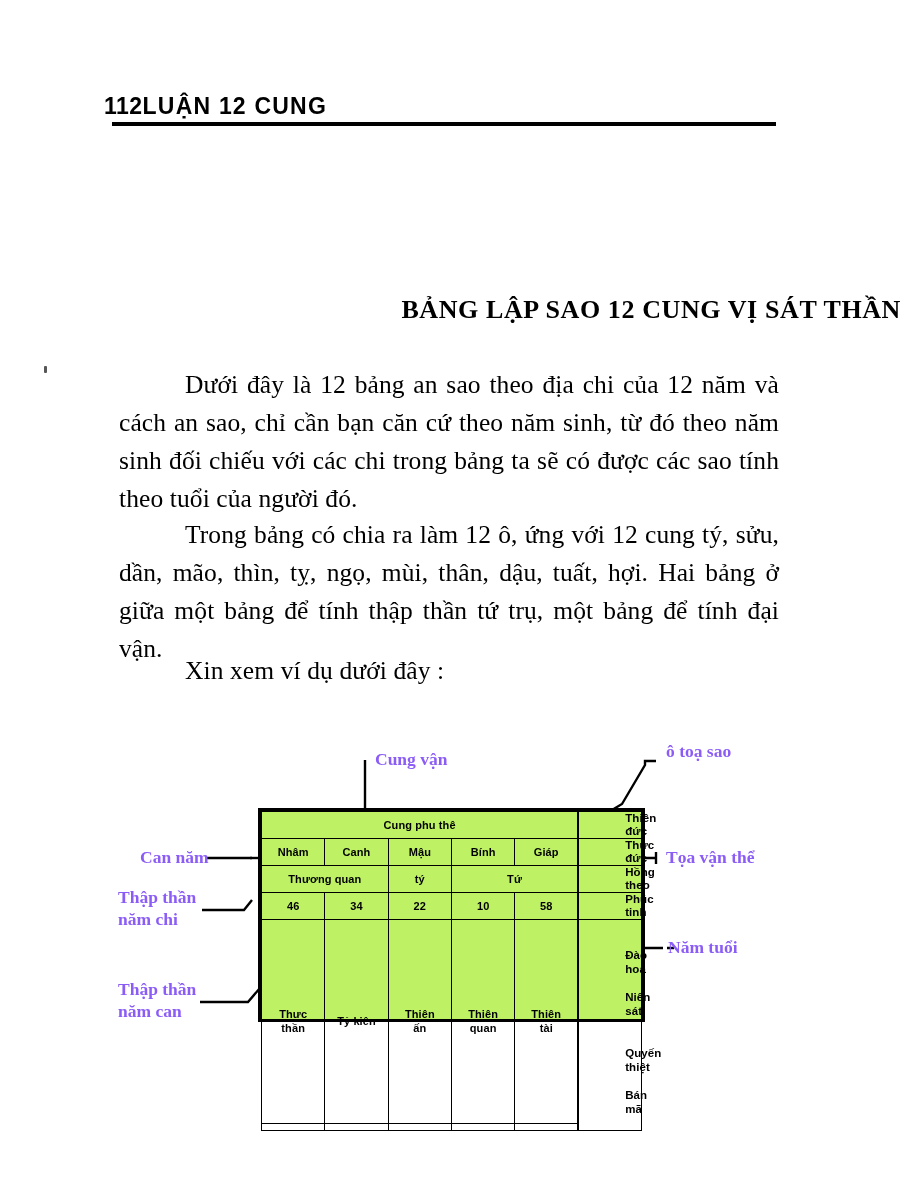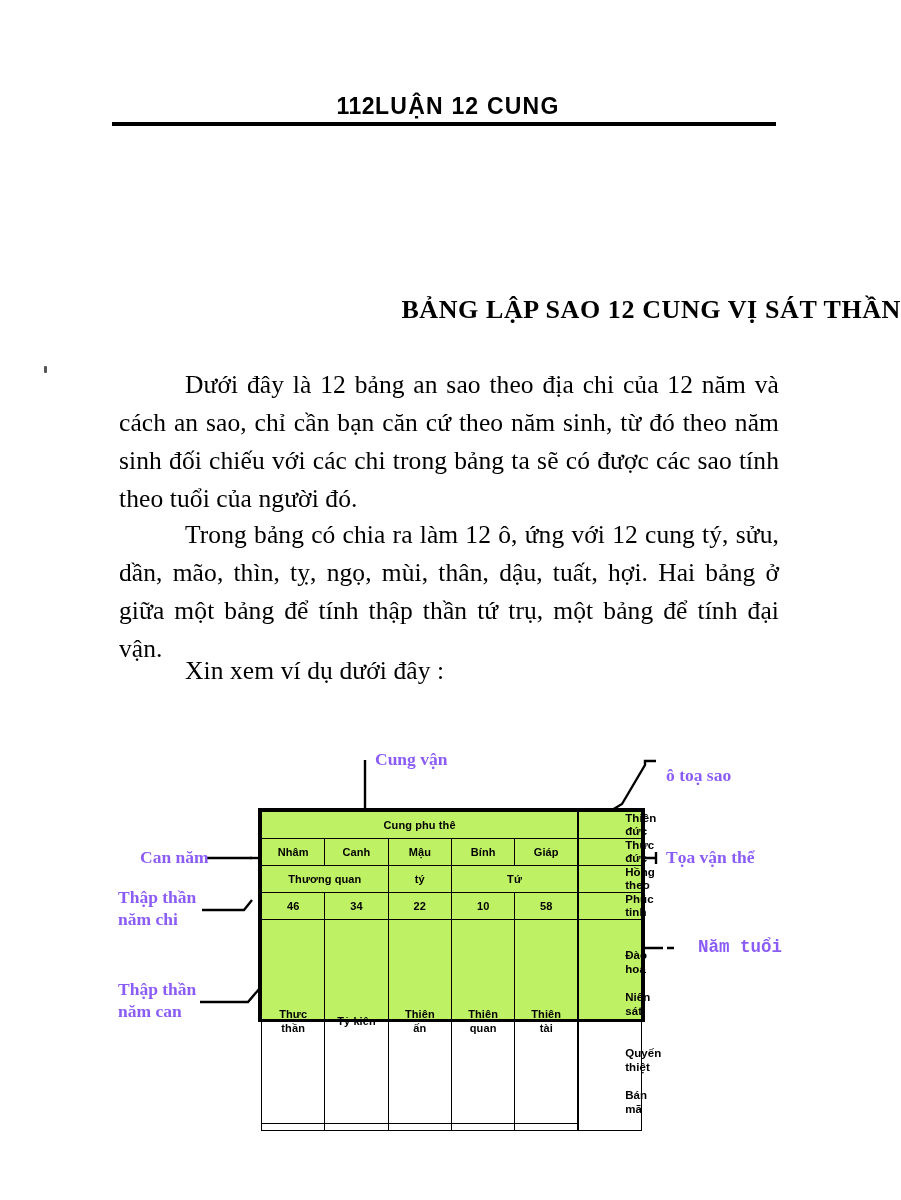--- a/index.html
+++ b/index.html
@@ -12,27 +12,27 @@
     height: 1200px;
     position: relative;
     font-family: "Liberation Serif", "DejaVu Serif", serif;
     color: #000000;
     overflow: hidden;
   }
 
   
   #page-header {
     position: absolute;
-    left: 116px;
+    left: 104px;
     top: 78px;
     width: 664px;
     height: 40px;
     display: flex;
     align-items: flex-end;
-    justify-content: center;
+    justify-content: flex-start;
   }
   #page-header .folio {
     font-family: "Liberation Sans", "DejaVu Sans", sans-serif;
     font-size: 23px;
     font-weight: bold;
     letter-spacing: 0.5px;
     line-height: 1;
   }
   #page-header .running-title {
     font-family: "Liberation Sans", "DejaVu Sans", sans-serif;
@@ -201,30 +201,30 @@
 
     <polyline points="355,152 415,118 556,118" fill="none" stroke="#000" stroke-width="2.4"></polyline>
     <line x1="556" y1="112" x2="556" y2="124" stroke="#000" stroke-width="2.4"></line>
 
     <polyline points="340,192 430,208 556,208" fill="none" stroke="#000" stroke-width="2.4"></polyline>
     <line x1="556" y1="208" x2="575" y2="208" stroke="#000" stroke-width="2.4" stroke-dasharray="7 4"></line>
   </svg>
 
   <span class="lbl" style="left:275px; top:8px;">Cung vận</span>
 
-  <span class="lbl" style="left:566px; top:24px;">ô toạ sao</span>
+  <span class="lbl" style="left:566px; top:0;">ô toạ sao</span>
 
   <span class="lbl" style="left:40px; top:106px;">Can năm</span>
 
   <span class="lbl" style="left:566px; top:106px;">Tọa vận thể</span>
 
   <span class="lbl" style="left:18px; top:146px;">Thập thần
 năm chi</span>
 
-  <span class="lbl" style="left:598px; top:196px;font-family:Liberation Mono, monospace;">Năm tuổi</span>
+  <span class="lbl" style="left:568px; top:196px;">Năm tuổi</span>
 
   <span class="lbl" style="left:18px; top:238px;">Thập thần
 năm can</span>
 
   <div id="fig-table">
     <table>
       <tbody>
           <tr class="r1">
         <td class="left-pane" colspan="5">Cung phu thê</td>
         <td class="right-pane">Thiên đức</td>

